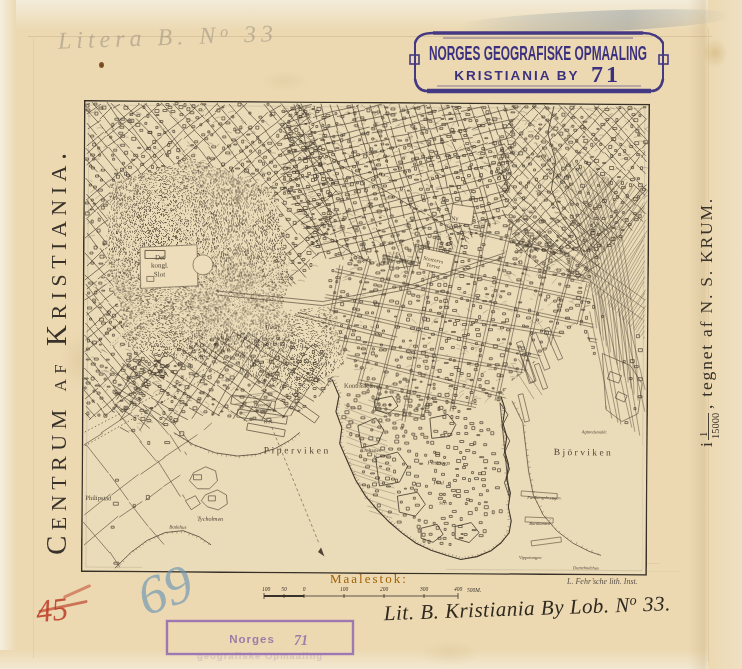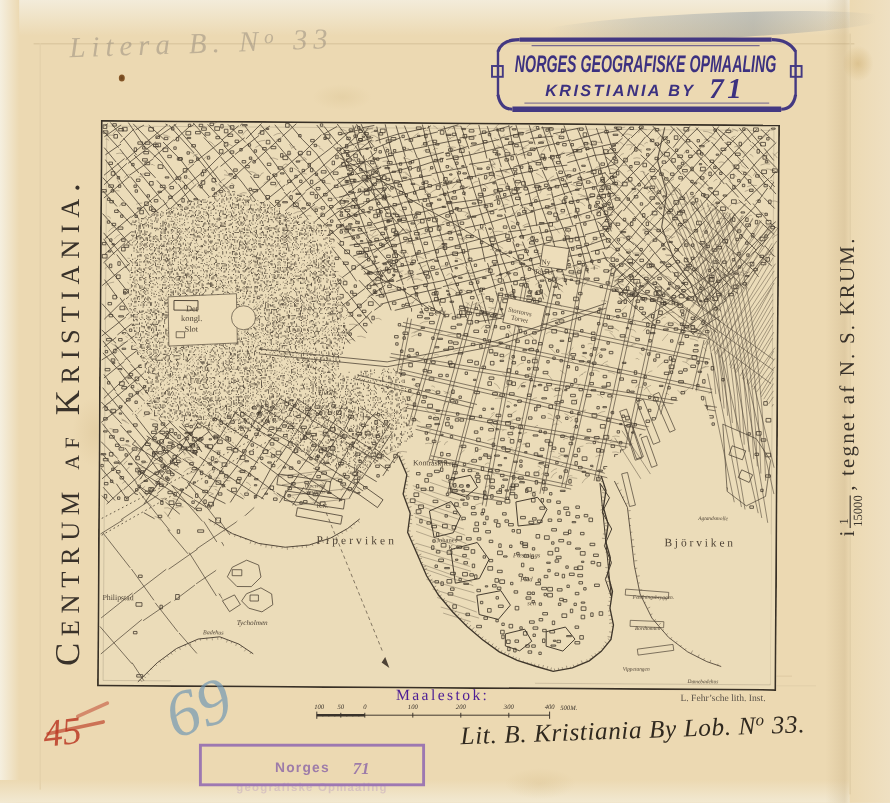--- a/index.html
+++ b/index.html
@@ -37,21 +37,21 @@
 <div class="abs" style="left:60px;top:330px;width:40px;height:60px;background:radial-gradient(rgba(190,160,105,0.18),rgba(190,160,105,0) 70%);border-radius:50%;"></div>
 
 <div class="abs" style="left:420px;top:640px;width:60px;height:26px;background:radial-gradient(rgba(200,170,110,0.2),rgba(200,170,110,0) 70%);border-radius:50%;"></div>
 
 <div class="abs" style="left:260px;top:70px;width:50px;height:22px;background:radial-gradient(rgba(205,180,125,0.22),rgba(205,180,125,0) 70%);border-radius:50%;"></div>
 
 <div class="abs" style="left:58px;top:22px;width:330px;height:40px;color:rgba(145,136,122,0.5);font-family:'Liberation Serif',serif;font-style:italic;font-size:24px;transform:rotate(-2deg);letter-spacing:5px;white-space:nowrap;">Litera B. N<span style="font-size:16px;vertical-align:6px;">o</span> 33</div>
 
 <div class="abs" style="left:99px;top:62px;width:5px;height:6px;background:radial-gradient(#6b431e,#96642f);border-radius:50%;"></div>
 
-<div class="abs" style="left:403px;top:22px;width:272px;height:78px;font-style:italic;">
+<div class="abs" style="left:403px;top:22px;width:272px;height:78px;">
   <svg width="272" height="78" viewBox="0 0 272 78">
     <g stroke="#3c3180" fill="none" style="filter:blur(0.3px)" opacity="0.95">
       <path d="M30 11 H240" stroke-width="3.6"></path>
       <path d="M40 16 H230" stroke-width="1" opacity="0.7"></path>
       <path d="M24 69 H248" stroke-width="4.6"></path>
       <path d="M34 64 H238" stroke-width="1" opacity="0.6"></path>
       <path d="M30 11 C20 11 14 14 12 21 M240 11 C250 11 256 14 260 21 M24 69 C16 69 13 63 12 57 M248 69 C256 69 259 63 260 57" stroke-width="2.6"></path>
       <path d="M12 20 V58 M260 20 V58" stroke-width="2"></path>
       <rect x="7" y="33" width="9" height="9" stroke-width="1.6"></rect>
       <rect x="256" y="33" width="9" height="9" stroke-width="1.6"></rect>
@@ -293,21 +293,21 @@
 <text x="438" y="456" font-size="4.5" fill="#4a4136" font-family="Liberation Serif" font-style="italic">Vippetangen</text>
 
 <text x="492" y="466" font-size="4.5" fill="#4a4136" font-family="Liberation Serif" font-style="italic">Damebadehus</text>
 
 <text x="500" y="330" font-size="4.5" fill="#4a4136" font-family="Liberation Serif" font-style="italic">Agtandsmolle</text>
   </svg>
 </div>
 
 <div class="abs" style="left:84px;top:100px;width:566px;height:472px;background:rgba(165,120,55,0.05);pointer-events:none;transform:rotate(0.38deg);transform-origin:0 0;"></div>
 
-<div class="abs" style="left:330px;top:571px;color:#4c1d95;font-family:'Liberation Serif',serif;font-size:13px;letter-spacing:2px;">Maalestok:</div>
+<div class="abs" style="left:330px;top:571px;color:#a16207;font-family:'Liberation Serif',serif;font-size:13px;letter-spacing:2px;">Maalestok:</div>
 
 <div class="abs" style="left:262px;top:585px;width:220px;height:18px;">
   <svg width="220" height="18" viewBox="0 0 220 18">
     <g stroke="#39322a" stroke-width="0.8" fill="none">
       <path d="M2 11 H196"></path>
       <path d="M2 8 V14 M22 9 V13 M42 9 V13 M82 9 V13 M122 9 V13 M162 9 V13 M196 8 V14"></path>
       <path d="M7 10 V12 M12 10 V12 M17 10 V12 M27 10 V12 M32 10 V12 M37 10 V12"></path>
       <path d="M2 11 h40" stroke-width="2"></path>
     </g>
     <g fill="#39322a" font-family="'Liberation Serif',serif" font-size="5.5" font-style="italic" text-anchor="middle">
@@ -316,21 +316,21 @@
           <text x="42" y="6">0</text>
       <text x="82" y="6">100</text>
           <text x="122" y="6">200</text>
           <text x="162" y="6">300</text>
       <text x="196" y="6">400</text>
           <text x="212" y="7">500M.</text>
     </g>
   </svg>
 </div>
 
-<div class="abs" style="left:567px;top:577px;color:#5a5248;font-family:'Liberation Serif',serif;font-size:8px;">L. Fehr’sche lith. Inst.</div>
+<div class="abs" style="left:567px;top:577px;color:#5a5248;font-family:'Liberation Serif',serif;font-size:8px;font-style:italic;">L. Fehr’sche lith. Inst.</div>
 
 <div class="abs" style="left:384px;top:596px;width:300px;height:40px;color:#30291f;font-family:'Liberation Serif',serif;font-style:italic;font-size:21px;transform:rotate(-2deg);letter-spacing:0.5px;white-space:nowrap;">Lit. B. Kristiania By Lob. N<span style="font-size:14px;vertical-align:7px;">o</span> 33.</div>
 
 <div class="abs" style="left:139px;top:554px;width:80px;height:72px;color:rgba(110,150,180,0.68);font-family:'Liberation Serif',serif;font-style:italic;font-size:54px;transform:rotate(-20deg);">69</div>
 
 <div class="abs" style="left:36px;top:590px;width:60px;height:40px;color:rgba(187,58,36,0.85);font-family:'Liberation Serif',serif;font-style:italic;font-size:32px;transform:rotate(-7deg);">45</div>
 
 <div class="abs" style="left:38px;top:605px;width:50px;height:3px;background:rgba(187,58,36,0.65);transform:rotate(-12deg);border-radius:2px;"></div>
 
 <div class="abs" style="left:62px;top:590px;width:30px;height:2.5px;background:rgba(187,58,36,0.5);transform:rotate(-24deg);border-radius:2px;"></div>

